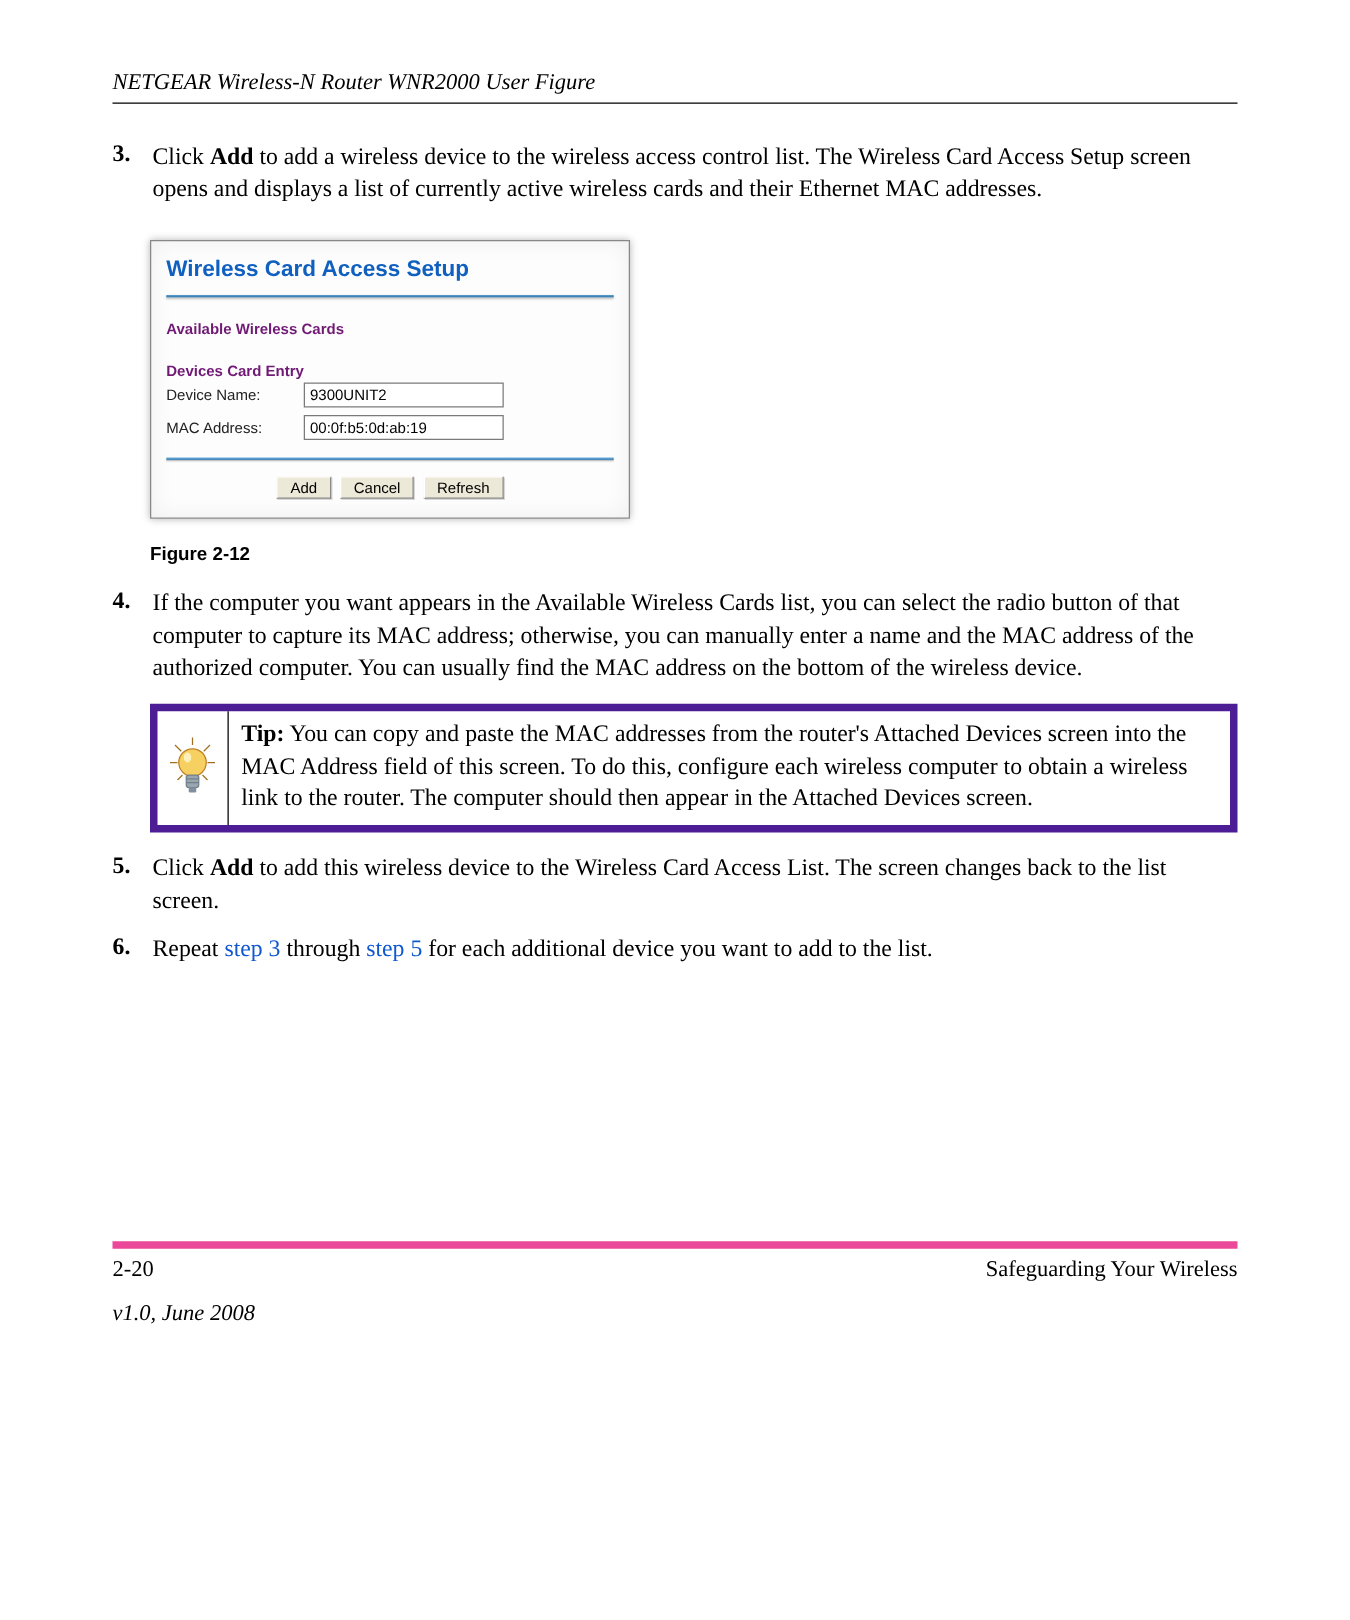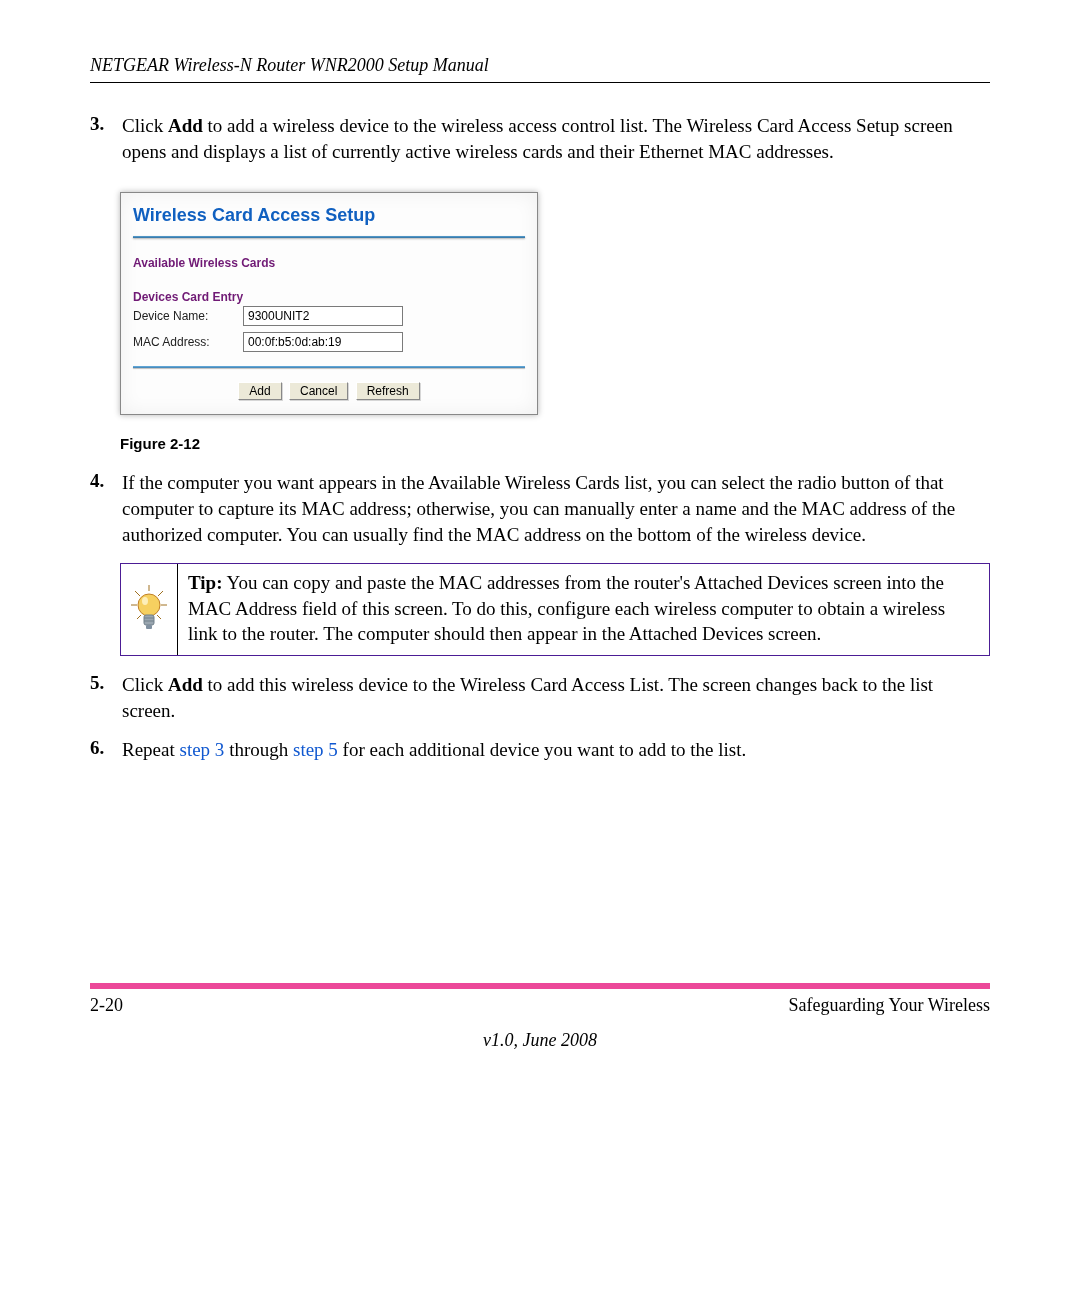--- a/index.html
+++ b/index.html
@@ -23,21 +23,21 @@
     margin-bottom: 30px;
   }
   ol.steps { list-style: none; padding: 0; margin: 0; }
   ol.steps > li { display: flex; margin-bottom: 14px; }
   ol.steps > li > .num { flex: 0 0 32px; font-weight: bold; }
   ol.steps > li > .txt { flex: 1 1 auto; line-height: 1.35; }
   .bold { font-weight: bold; }
   .figure-wrap { margin: 28px 0 8px 30px; }
   .figure-caption { font-family: Arial, Helvetica, sans-serif; font-size: 15px; font-weight: bold; margin: 20px 0 18px 30px; }
   .app-panel {
-    width: 418px;
+    width: 384px;
     border: 1px solid #888;
     background: #fdfdfd;
     padding: 12px 12px 14px 12px;
     box-shadow: 0 0 6px rgba(0,0,0,0.3), inset 0 0 20px rgba(0,0,0,0.06);
     font-family: Arial, Helvetica, sans-serif;
   }
   .panel-title {
     color: #1060c0;
     font-weight: bold;
     font-size: 18px;
@@ -123,21 +123,21 @@
     padding: 1px 10px;
     background: #ece9d8;
     border: 1px solid #888;
     border-top-color: #fff;
     border-left-color: #fff;
     box-shadow: 1px 1px 0 rgba(0,0,0,0.15);
     margin: 0 1px;
   }
   .tip-box {
     display: flex;
-    border: 1px solid #4c1d95;
+    border: 6px solid #4c1d95;
     margin: 16px 0 16px 30px;
     width: calc(100% - 30px);
   }
   .tip-icon-cell {
     border-right: 1px solid #000;
     width: 62px;
     display: flex;
     align-items: center;
     justify-content: center;
     padding: 6px;
@@ -150,34 +150,34 @@
   .link { color: #1058d0; }
   .footer-rule {
     border-top: 6px solid #ec4899;
     margin-top: 220px;
     padding-top: 6px;
     display: flex;
     justify-content: space-between;
     font-size: 18px;
   }
   .footer-version {
-    text-align: center;
+    text-align: left;
     font-style: italic;
     font-size: 18px;
     margin-top: 14px;
   }
   
   .bulb-svg { width: 44px; height: 54px; }
 </style>
 </head>
 <body>
 
 <div class="page">
 
-  <div class="header">NETGEAR Wireless-N Router WNR2000 Setup Manual</div>
+  <div class="header">NETGEAR Wireless-N Router WNR2000 User Figure</div>
 
   <ol class="steps">
     <li>
       <div class="num">3.</div>
       <div class="txt">
         <span>Click </span><span class="bold">Add</span><span> to add a wireless device to the wireless access control list. The Wireless Card Access Setup screen opens and displays a list of currently active wireless cards and their Ethernet MAC addresses.</span>
       </div>
     </li>
   </ol>
 

